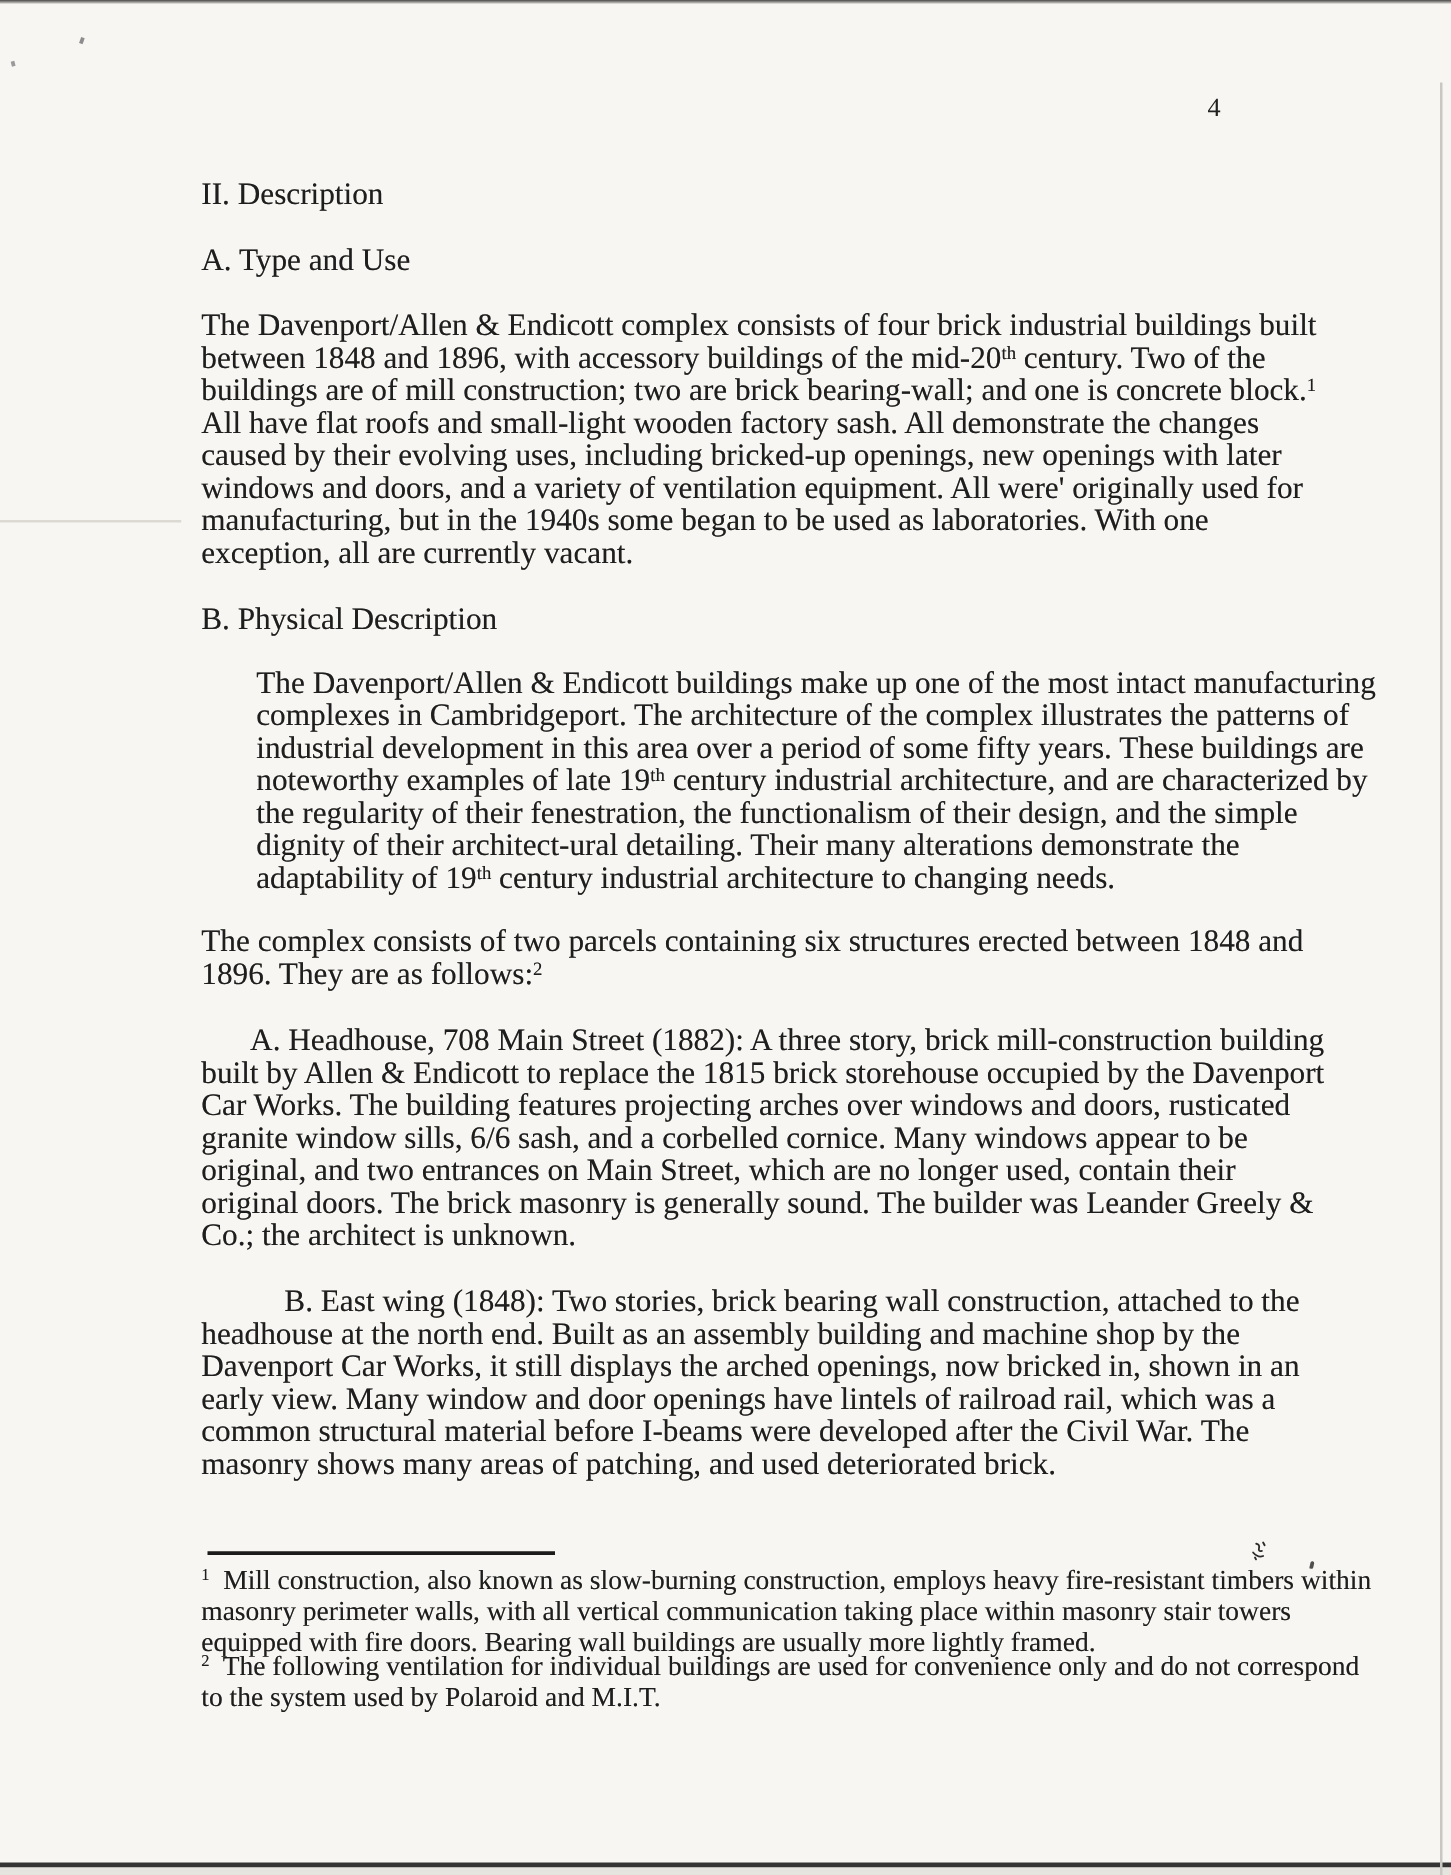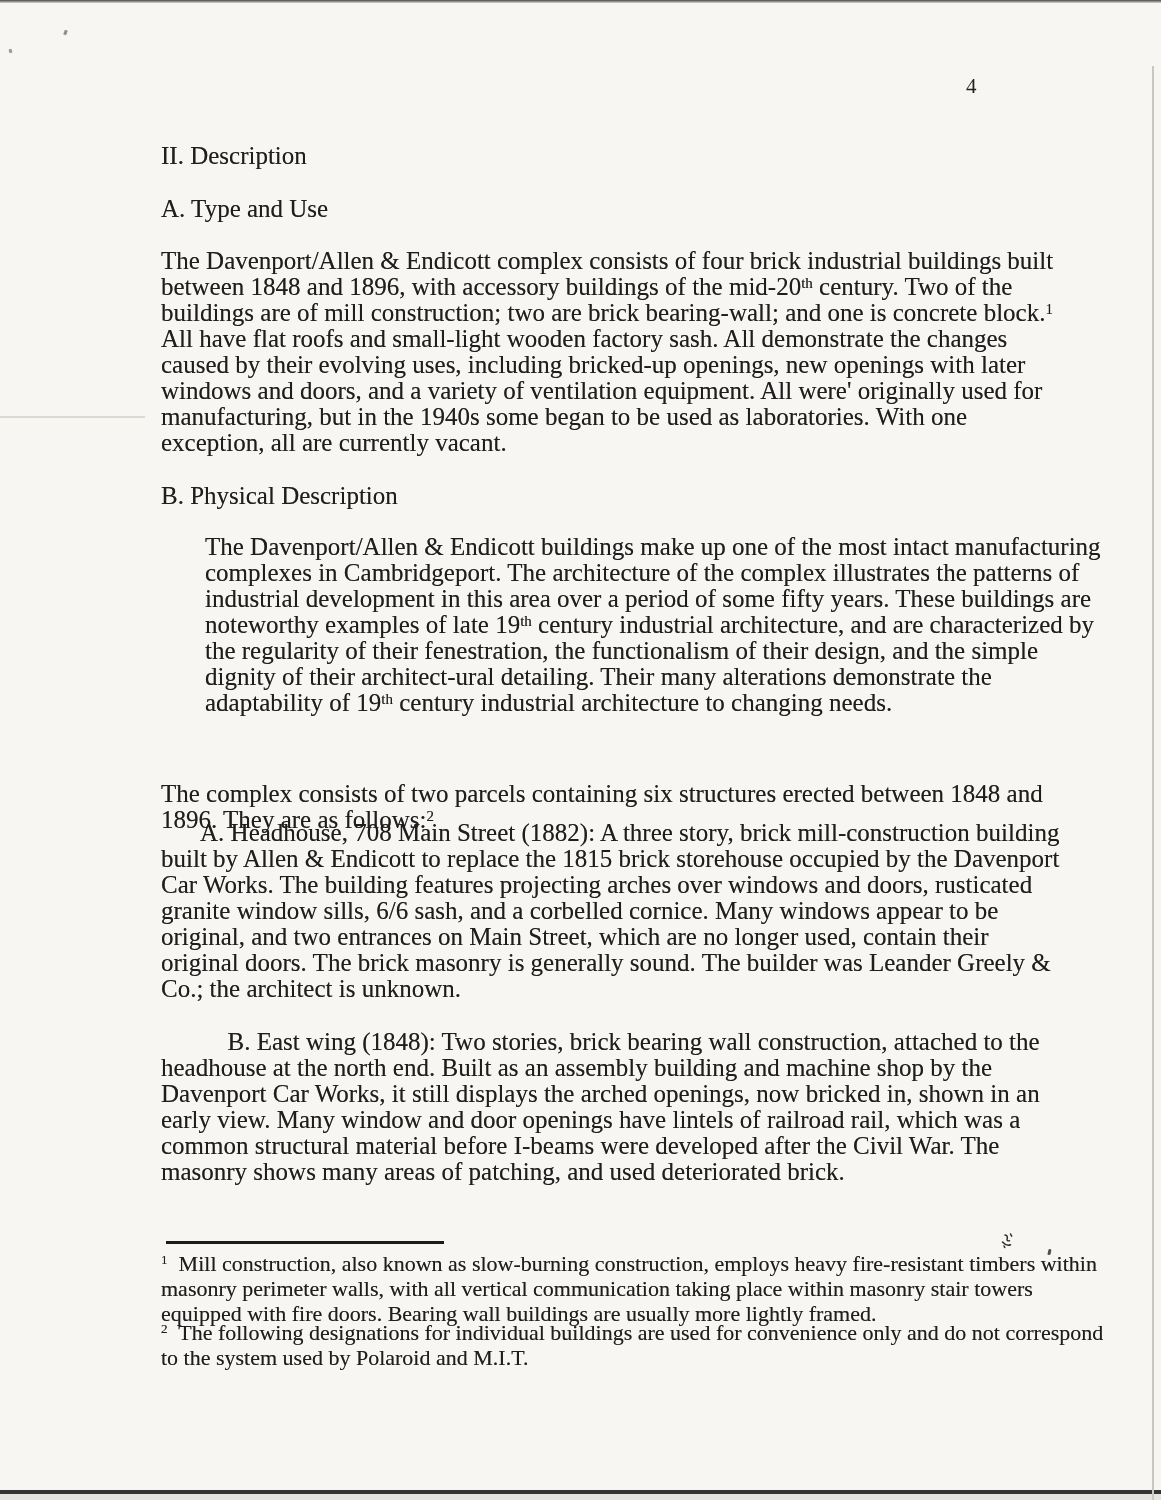--- a/index.html
+++ b/index.html
@@ -71,21 +71,21 @@
       </div>
       <div class="block" style="top: 534px; margin-left: 44px;">
         <div class="line"><span>The Davenport/Allen &amp; Endicott buildings make up one of the most intact manufacturing</span></div>
         <div class="line"><span>complexes in Cambridgeport. The architecture of the complex illustrates the patterns of</span></div>
         <div class="line"><span>industrial development in this area over a period of some fifty years. These buildings are</span></div>
         <div class="line"><span>noteworthy examples of late 19</span><sup>th</sup><span> century industrial architecture, and are characterized by</span></div>
         <div class="line"><span>the regularity of their fenestration, the functionalism of their design, and the simple</span></div>
         <div class="line"><span>dignity of their architect-ural detailing. Their many alterations demonstrate the</span></div>
         <div class="line"><span>adaptability of 19</span><sup>th</sup><span> century industrial architecture to changing needs.</span></div>
       </div>
-      <div class="block" style="top: 741px; margin-top: 40px;">
+      <div class="block" style="top: 741px;">
         <div class="line"><span>The complex consists of two parcels containing six structures erected between 1848 and</span></div>
         <div class="line"><span>1896. They are as follows:</span><sup>2</sup></div>
       </div>
       <div class="block" style="top: 820px;">
         <div class="line indent"><span>A. Headhouse, 708 Main Street (1882): A three story, brick mill-construction building</span></div>
         <div class="line"><span>built by Allen &amp; Endicott to replace the 1815 brick storehouse occupied by the Davenport</span></div>
         <div class="line"><span>Car Works. The building features projecting arches over windows and doors, rusticated</span></div>
         <div class="line"><span>granite window sills, 6/6 sash, and a corbelled cornice. Many windows appear to be</span></div>
         <div class="line"><span>original, and two entrances on Main Street, which are no longer used, contain their</span></div>
         <div class="line"><span>original doors. The brick masonry is generally sound. The builder was Leander Greely &amp;</span></div>
@@ -98,18 +98,18 @@
         <div class="line"><span>early view. Many window and door openings have lintels of railroad rail, which was a</span></div>
         <div class="line"><span>common structural material before I-beams were developed after the Civil War. The</span></div>
         <div class="line"><span>masonry shows many areas of patching, and used deteriorated brick.</span></div>
       </div>
       <div class="block footnote" style="top: 1251px;">
         <div class="line"><sup>1</sup><span>  Mill construction, also known as slow-burning construction, employs heavy fire-resistant timbers within</span></div>
         <div class="line"><span>masonry perimeter walls, with all vertical communication taking place within masonry stair towers</span></div>
         <div class="line"><span>equipped with fire doors. Bearing wall buildings are usually more lightly framed.</span></div>
       </div>
       <div class="block footnote" style="top: 1320px;">
-        <div class="line"><sup>2</sup><span>  The following designations for individual buildings are used for convenience only and do not correspond</span></div>
+        <div class="line"><sup>2</sup><span>  The following ventilation for individual buildings are used for convenience only and do not correspond</span></div>
         <div class="line"><span>to the system used by Polaroid and M.I.T.</span></div>
       </div>
     </div>
   <div class="footnote-rule"></div>
 </div>
 
 </body></html>

